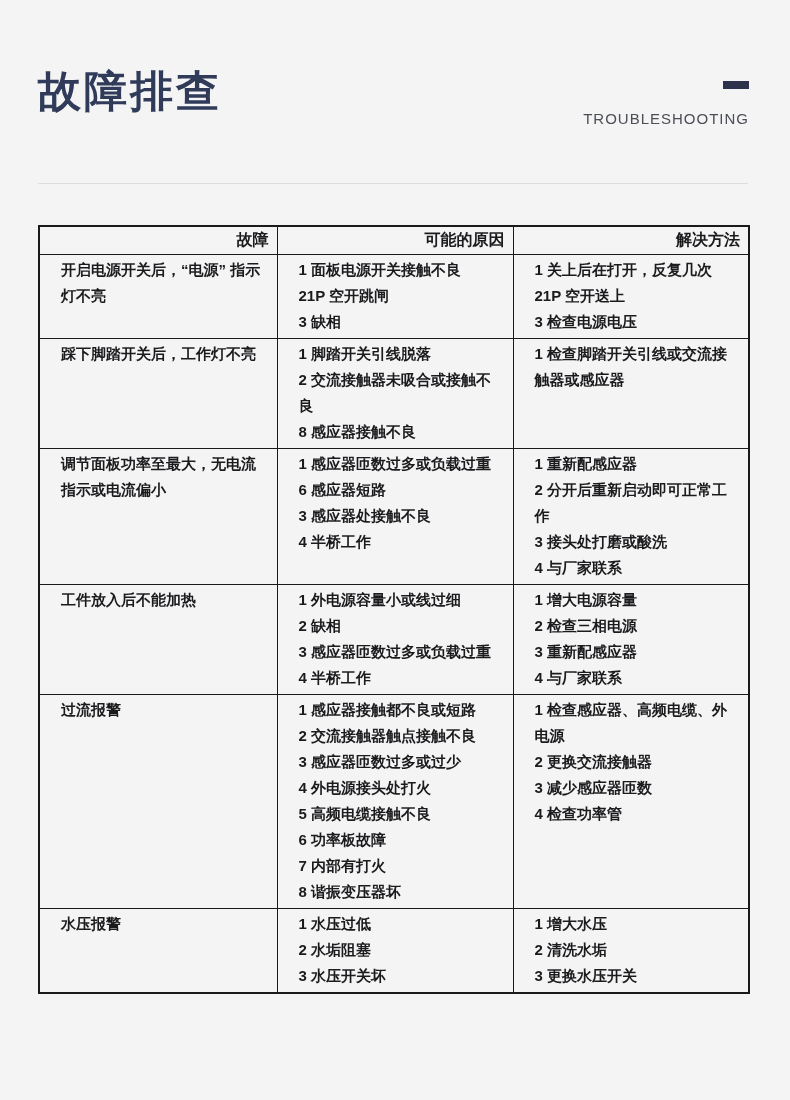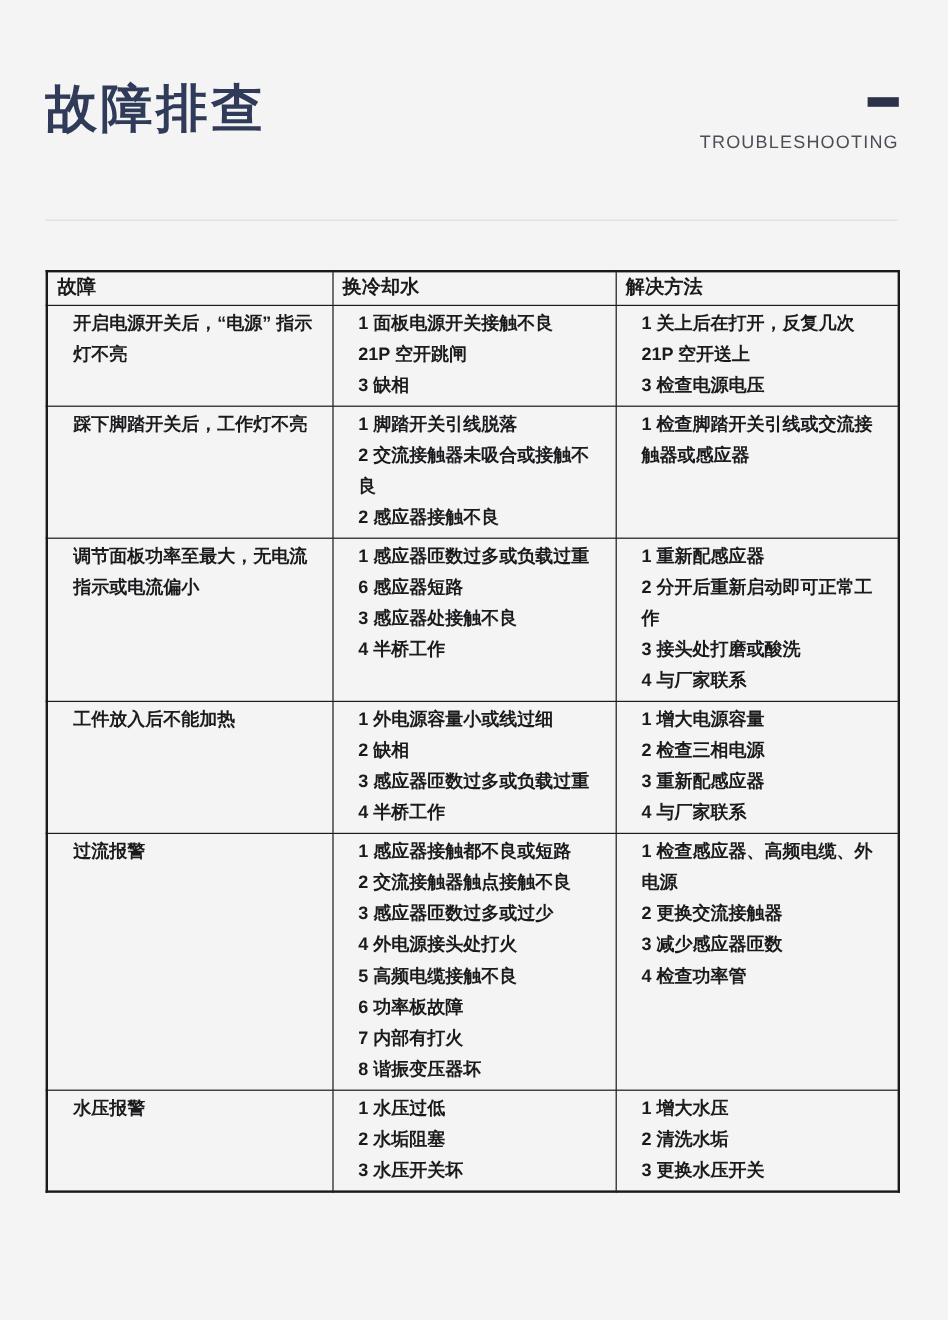--- a/index.html
+++ b/index.html
@@ -60,21 +60,21 @@
     border-collapse: collapse;
     table-layout: fixed;
     border: 2px solid #1a1a1c;
     color: #1b1b1d;
   }
   .trouble-table col.c1 { width: 238px; }
   .trouble-table col.c2 { width: 236px; }
   .trouble-table col.c3 { width: 236px; }
   .trouble-table th {
     border: 1.5px solid #1a1a1c;
-    text-align: left;
+    text-align: right;
     font-size: 16px;
     font-weight: bold;
     padding: 2px 8px 3px 8px;
     line-height: 22px;
   }
   .trouble-table td {
     border: 1.5px solid #1a1a1c;
     vertical-align: top;
     font-size: 15px;
     font-weight: 600;
@@ -95,21 +95,21 @@
 
   <table class="trouble-table">
     <colgroup>
         <col class="c1">
         <col class="c2">
         <col class="c3">
       </colgroup>
     <thead>
       <tr>
         <th>故障</th>
-        <th>换冷却水</th>
+        <th>可能的原因</th>
         <th>解决方法</th>
       </tr>
     </thead>
     <tbody>
       <tr>
         <td>开启电源开关后，“电源” 指示灯不亮</td>
         <td>
           <div class="cell-line">1 面板电源开关接触不良</div>
           <div class="cell-line">21P 空开跳闸</div>
           <div class="cell-line">3 缺相</div>
@@ -118,21 +118,21 @@
           <div class="cell-line">1 关上后在打开，反复几次</div>
           <div class="cell-line">21P 空开送上</div>
           <div class="cell-line">3 检查电源电压</div>
         </td>
       </tr>
       <tr>
         <td>踩下脚踏开关后，工作灯不亮</td>
         <td>
           <div class="cell-line">1 脚踏开关引线脱落</div>
           <div class="cell-line">2 交流接触器未吸合或接触不良</div>
-          <div class="cell-line">2 感应器接触不良</div>
+          <div class="cell-line">8 感应器接触不良</div>
         </td>
         <td>
           <div class="cell-line">1 检查脚踏开关引线或交流接触器或感应器</div>
         </td>
       </tr>
       <tr>
         <td>调节面板功率至最大，无电流指示或电流偏小</td>
         <td>
           <div class="cell-line">1 感应器匝数过多或负载过重</div>
           <div class="cell-line">6 感应器短路</div>

